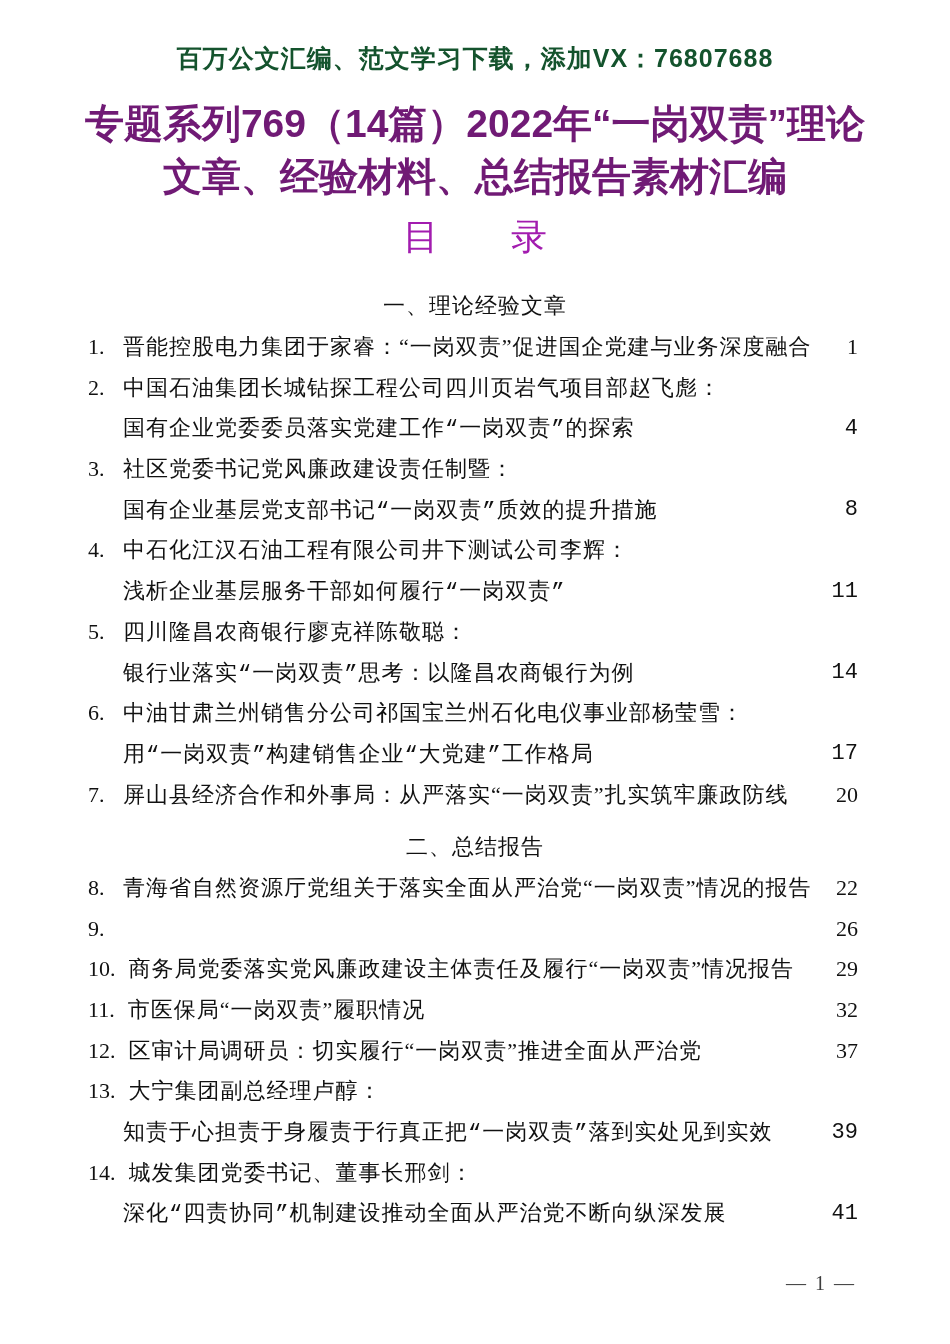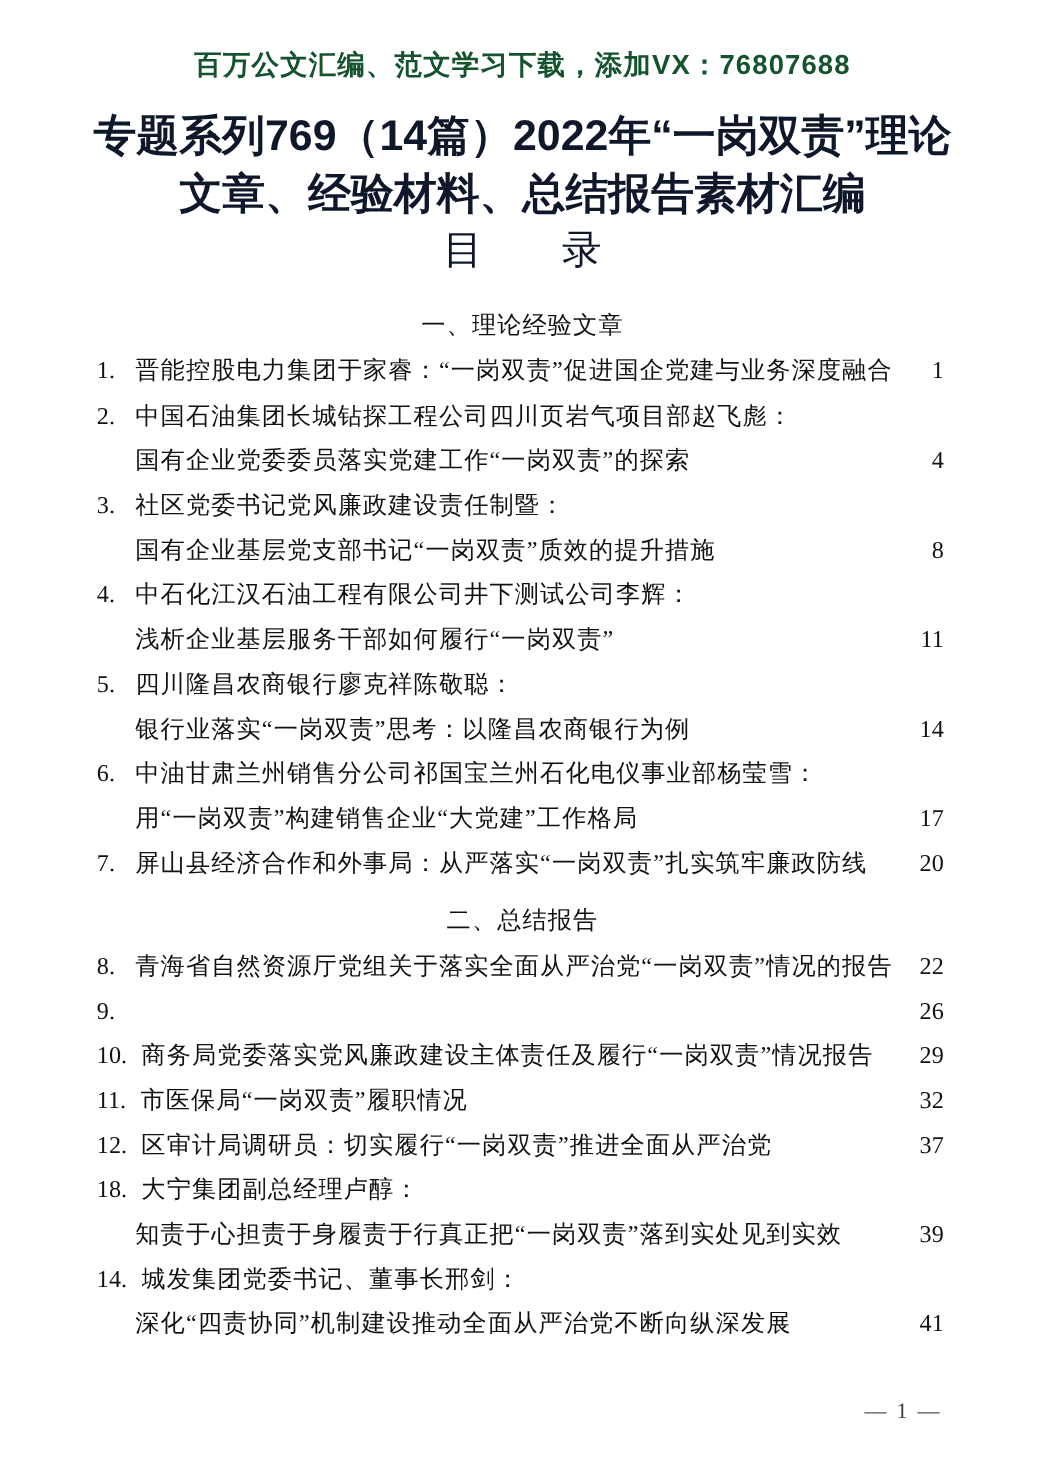--- a/index.html
+++ b/index.html
@@ -20,28 +20,28 @@
     font-weight: 700;
     letter-spacing: 1px;
   }
   .doc-title {
     margin-top: 22px;
     text-align: center;
     font-family: "Liberation Sans", "DejaVu Sans", sans-serif;
     font-size: 39px;
     font-weight: 700;
     line-height: 53px;
-    color: #0f172a;
+    color: #701a75;
   }
   .toc-title {
-    margin-top: 0;
+    margin-top: 10px;
     text-align: center;
     font-size: 36px;
     font-weight: 400;
-    color: #0f172a;
+    color: #a21caf;
   }
   .toc-list {
     margin-top: 24px;
   }
   .toc-section {
     height: 40.7px;
     display: flex;
     align-items: center;
     justify-content: center;
     font-size: 22px;
@@ -58,20 +58,21 @@
     letter-spacing: 1px;
     white-space: nowrap;
   }
   .toc-row .num {
     min-width: 22px;
     margin-right: 13px;
     letter-spacing: 0;
   }
   .toc-row.cont {
     padding-left: 123px;
+    font-family: Liberation Mono, monospace;
   }
   .toc-row .txt {
     flex: 0 1 auto;
     overflow: hidden;
   }
   .toc-row .pg {
     margin-left: auto;
     padding-left: 12px;
     letter-spacing: 0;
   }
@@ -169,21 +170,21 @@
         <span class="num">11.</span>
         <span class="txt">市医保局“一岗双责”履职情况</span>
         <span class="pg">32</span>
       </div>
       <div class="toc-row">
         <span class="num">12.</span>
         <span class="txt">区审计局调研员：切实履行“一岗双责”推进全面从严治党</span>
         <span class="pg">37</span>
       </div>
       <div class="toc-row">
-        <span class="num">18.</span>
+        <span class="num">13.</span>
         <span class="txt">大宁集团副总经理卢醇：</span>
       </div>
       <div class="toc-row cont">
         <span class="txt">知责于心担责于身履责于行真正把“一岗双责”落到实处见到实效</span>
         <span class="pg">39</span>
       </div>
       <div class="toc-row">
         <span class="num">14.</span>
         <span class="txt">城发集团党委书记、董事长邢剑：</span>
       </div>

